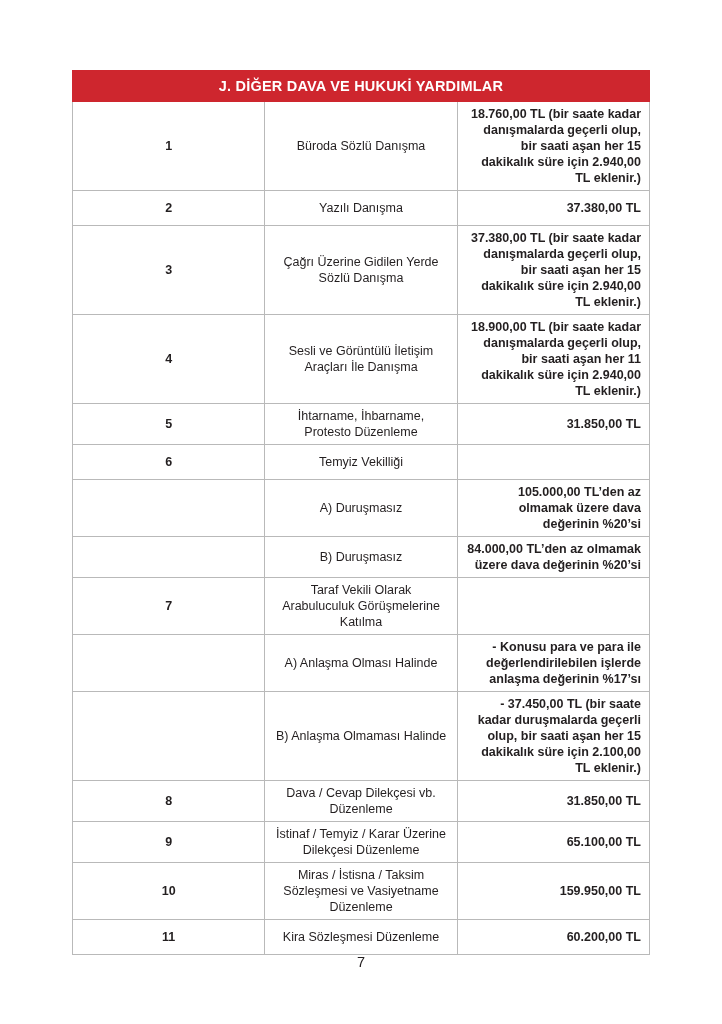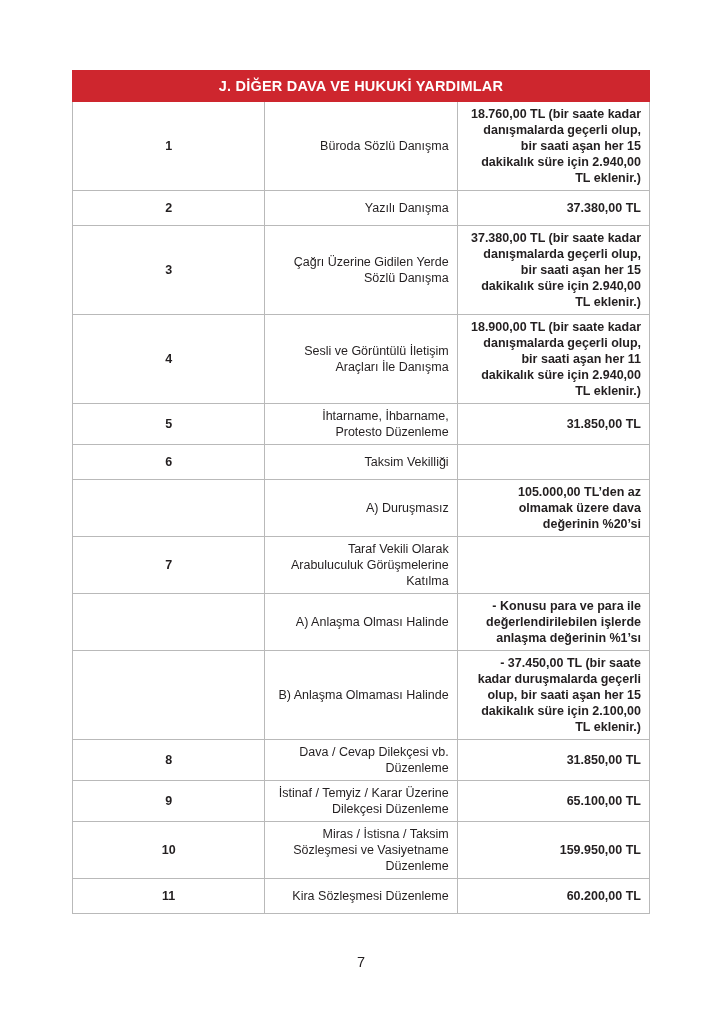--- a/index.html
+++ b/index.html
@@ -47,21 +47,21 @@
     padding: 4px 8px;
   }
   td.col-num {
     width: 45px;
     text-align: center;
     font-weight: 700;
     padding: 4px 2px;
   }
   td.col-label {
     width: 291px;
-    text-align: right;
+    text-align: center;
     font-weight: 400;
     padding-left: 10px;
   }
   td.col-value {
     width: 242px;
     text-align: right;
     font-weight: 700;
     padding-left: 12px;
     padding-right: 9px;
   }
@@ -109,37 +109,42 @@
           <td class="col-label">Sesli ve Görüntülü İletişim Araçları İle Danışma</td>
           <td class="col-value">18.900,00 TL (bir saate kadar danışmalarda geçerli olup, bir saati aşan her 11 dakikalık süre için 2.940,00 TL eklenir.)</td>
         </tr>
         <tr>
           <td class="col-num">5</td>
           <td class="col-label">İhtarname, İhbarname, Protesto Düzenleme</td>
           <td class="col-value">31.850,00 TL</td>
         </tr>
         <tr>
           <td class="col-num">6</td>
-          <td class="col-label">Taksim Vekilliği</td>
+          <td class="col-label">Temyiz Vekilliği</td>
           <td class="col-value"></td>
         </tr>
         <tr>
           <td class="col-num"></td>
           <td class="col-label">A) Duruşmasız</td>
           <td class="col-value">105.000,00 TL’den az olmamak üzere dava değerinin %20’si</td>
+        </tr>
+        <tr>
+          <td class="col-num"></td>
+          <td class="col-label">B) Duruşmasız</td>
+          <td class="col-value">84.000,00 TL’den az olmamak üzere dava değerinin %20’si</td>
         </tr>
         <tr>
           <td class="col-num">7</td>
           <td class="col-label">Taraf Vekili Olarak Arabuluculuk Görüşmelerine Katılma</td>
           <td class="col-value"></td>
         </tr>
         <tr>
           <td class="col-num"></td>
           <td class="col-label">A) Anlaşma Olması Halinde</td>
-          <td class="col-value">- Konusu para ve para ile değerlendirilebilen işlerde anlaşma değerinin %1’sı</td>
+          <td class="col-value">- Konusu para ve para ile değerlendirilebilen işlerde anlaşma değerinin %17’sı</td>
         </tr>
         <tr>
           <td class="col-num"></td>
           <td class="col-label">B) Anlaşma Olmaması Halinde</td>
           <td class="col-value">- 37.450,00 TL (bir saate kadar duruşmalarda geçerli olup, bir saati aşan her 15 dakikalık süre için 2.100,00 TL eklenir.)</td>
         </tr>
         <tr>
           <td class="col-num">8</td>
           <td class="col-label">Dava / Cevap Dilekçesi vb. Düzenleme</td>
           <td class="col-value">31.850,00 TL</td>

